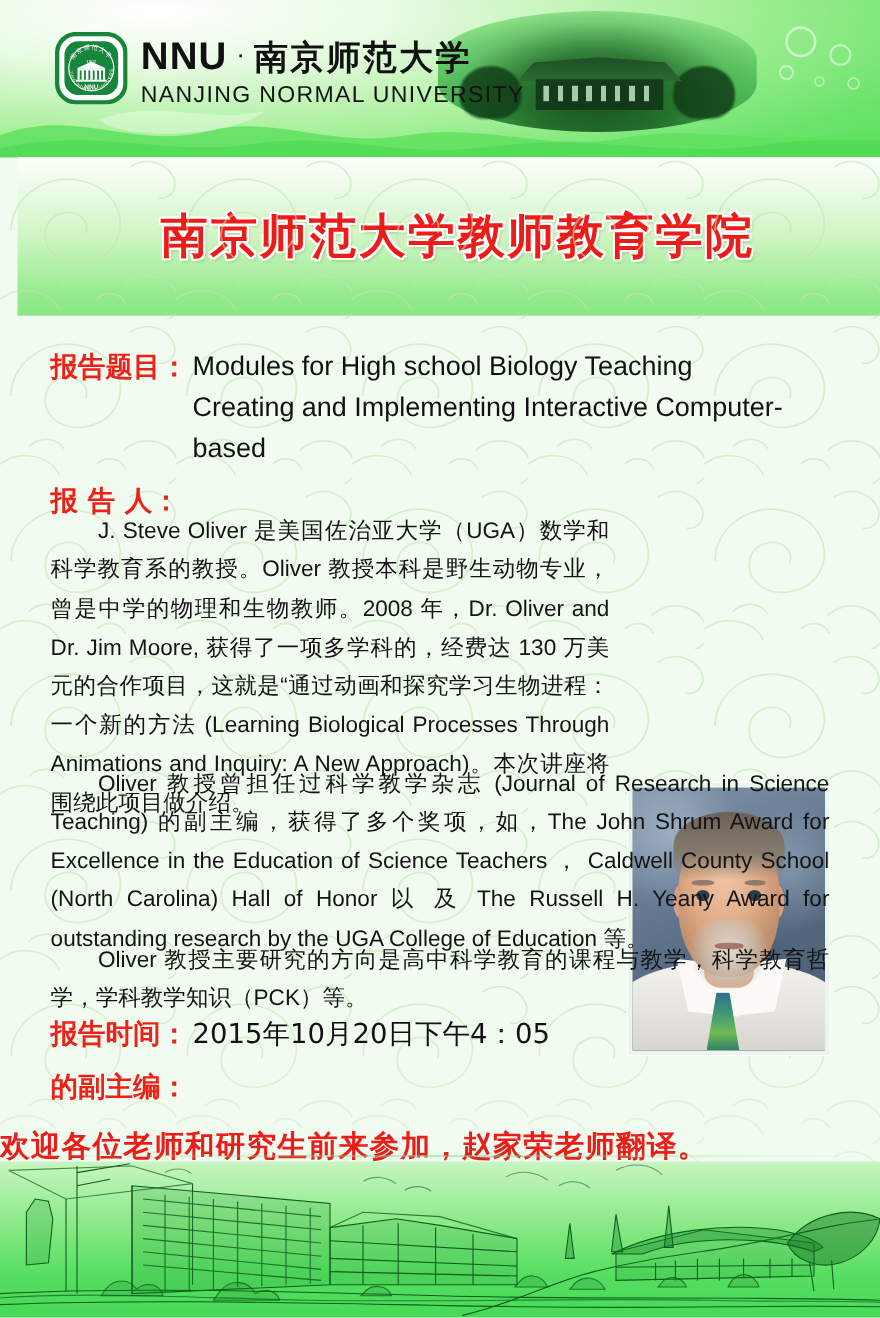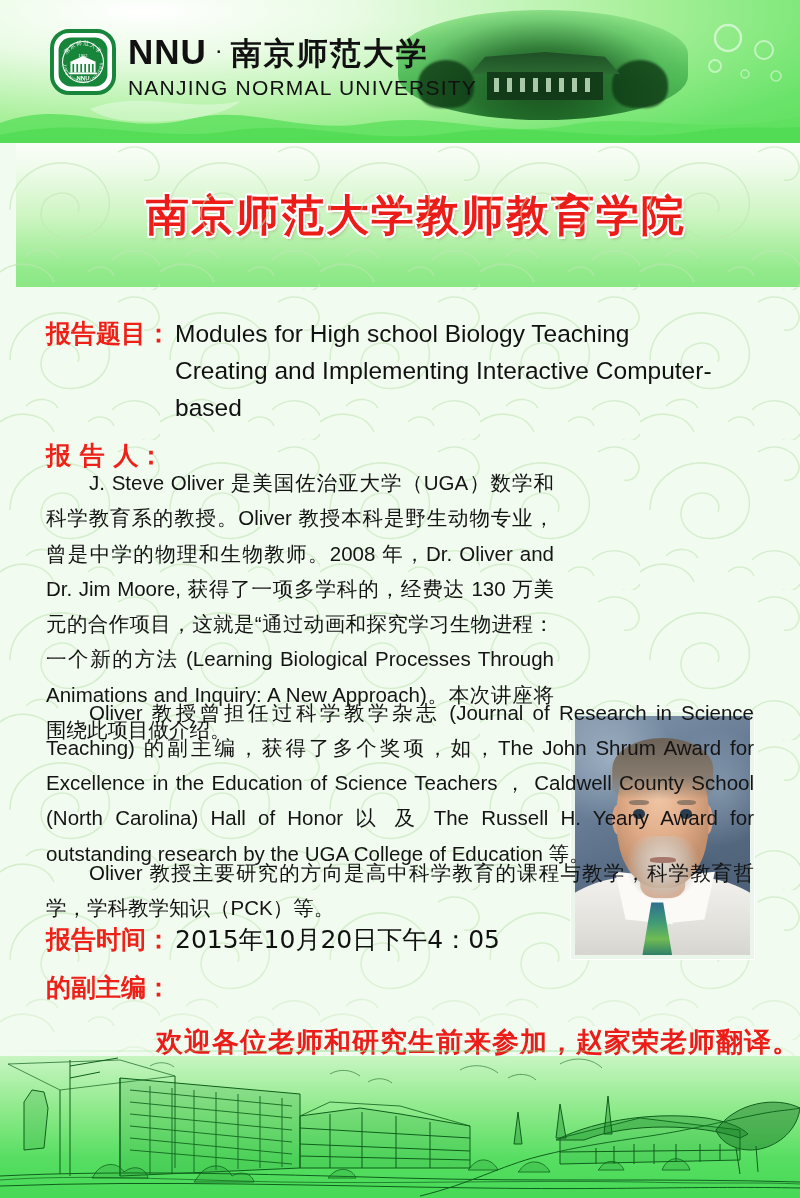--- a/index.html
+++ b/index.html
@@ -241,21 +241,21 @@
     background:rgba(150,90,78,.75);border-radius:40%;
   }
 
   
   .meta{position:absolute;left:0;top:620px;width:800px;}
   .meta .field{margin-top:10px;}
   .meta .field-value{font-size:25px;font-family:"DejaVu Sans",sans-serif;}
 
   .welcome{
     position:absolute;left:0;top:1024px;width:800px;
-    text-align:right;
+    text-align:left;
     color:#ec1c18;
     font-family:"DejaVu Sans",sans-serif;
     font-size:27px;font-weight:bold;letter-spacing:1px;
   }
 
   
   .footer{
     position:absolute;left:0;bottom:0;width:800px;height:142px;
     overflow:hidden;
     background:linear-gradient(180deg,#c8f5c2 0%, #8eea8a 38%, #57de62 72%, #46d956 100%);

